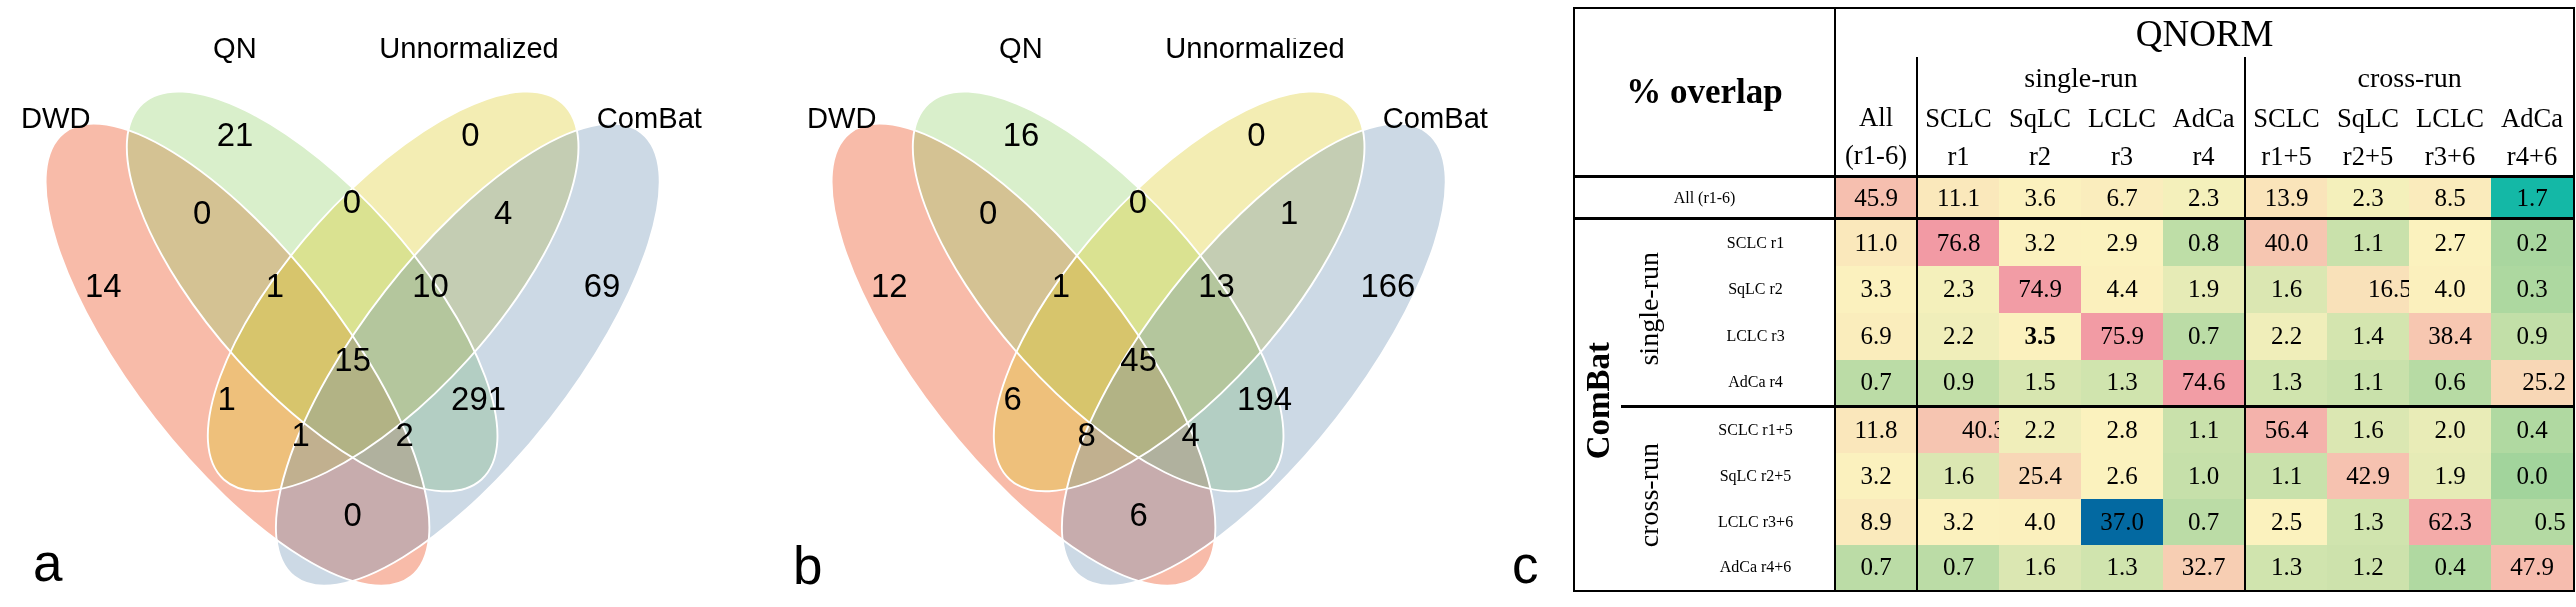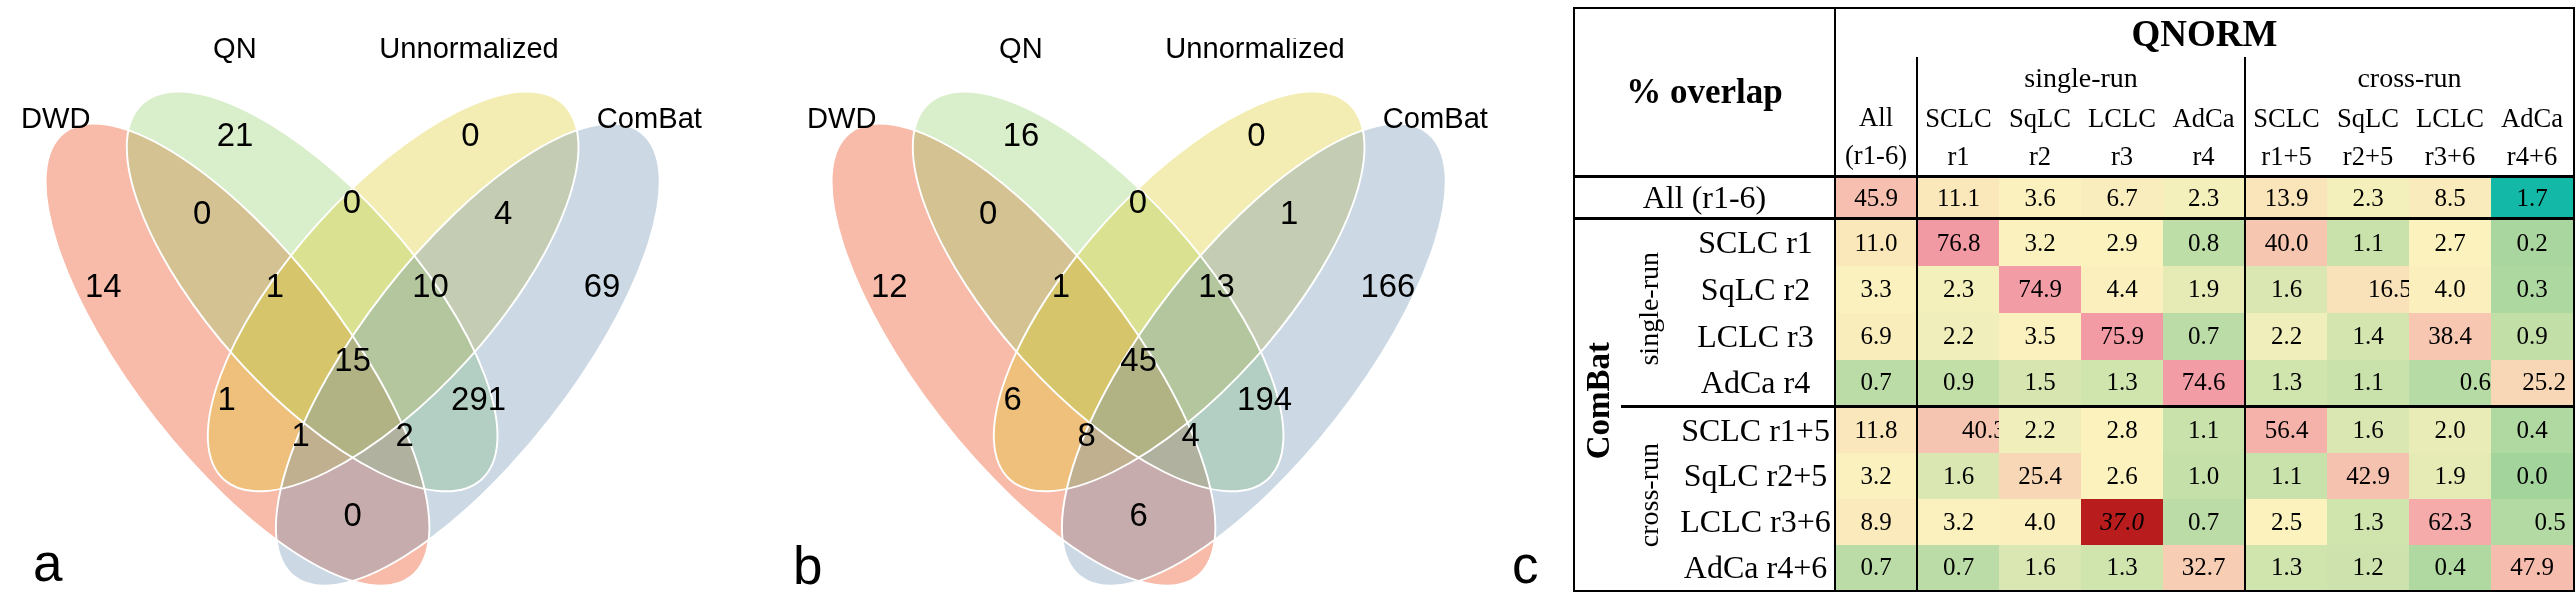--- a/index.html
+++ b/index.html
@@ -14,24 +14,24 @@
   #letter-a{left:33px;top:536px;}
   #letter-b{left:793px;top:539px;}
   #letter-c{left:1512px;top:538px;}
   #table-wrap{position:absolute;left:1573px;top:7px;width:998px;height:584px;}
   table{border-collapse:collapse;table-layout:fixed;width:998px;height:584px;
         border:2.5px solid #000;font-family:"Liberation Serif",serif;}
   th,td{padding:0;margin:0;text-align:center;vertical-align:middle;font-weight:normal;overflow:hidden;}
   td{font-size:25px;color:#000;}
   .bR{border-right:2.5px solid #000;}
   .bB{border-bottom:3.2px solid #000;}
-  .qnorm{font-size:37px;font-weight:bold;}
+  .qnorm{font-size:37px;font-weight:normal;}
   .corner{font-size:35px;font-weight:bold;background:#fff;}
   .subgroup{font-size:28px;}
-  .rowlabel{font-size:32px;background:#fff;}
+  .rowlabel{font-size:16px;background:#fff;}
   .combat{font-size:33px;font-weight:bold;background:#fff;}
   .grouplabel{font-size:28px;background:#fff;}
   .rotspan{writing-mode:vertical-rl;transform:rotate(180deg);display:inline-block;white-space:nowrap;}
   .stack{display:flex;flex-direction:column;width:100%;}
   .stack .hl{display:flex;align-items:center;justify-content:center;font-size:26.6px;}
   .names .stack{height:76px;}
   .names .hl{flex:0 0 38px;}
   .allhdr .stack{height:116px;justify-content:flex-end;}
   .allhdr .hl{flex:0 0 38px;}
 </style>
@@ -217,38 +217,38 @@
           <td class="bR" style="background: rgb(230, 235, 182);">1.9</td>
           <td style="background: rgb(219, 231, 178);">1.6</td>
           <td style="background: rgb(249, 225, 185); padding-left: 41px;">16.5</td>
           <td style="background: rgb(251, 240, 189);">4.0</td>
           <td style="background: rgb(173, 216, 160);">0.3</td>
         </tr>
         <tr style="height: 47px;">
           <th class="rowlabel bR">LCLC r3</th>
           <td class="bR" style="background: rgb(250, 237, 188);">6.9</td>
           <td style="background: rgb(240, 238, 186);">2.2</td>
-          <td style="background: rgb(251, 241, 190);">3.5</td>
+          <td style="background: rgb(251, 241, 190); font-weight: bold;">3.5</td>
           <td style="background: rgb(242, 155, 164);">75.9</td>
           <td class="bR" style="background: rgb(187, 220, 166);">0.7</td>
           <td style="background: rgb(240, 238, 186);">2.2</td>
           <td style="background: rgb(212, 229, 175);">1.4</td>
           <td style="background: rgb(247, 199, 177);">38.4</td>
           <td style="background: rgb(194, 223, 168);">0.9</td>
         </tr>
         <tr style="height: 47px;">
           <th class="rowlabel bR bB">AdCa r4</th>
           <td class="bR bB" style="background: rgb(187, 220, 166);">0.7</td>
           <td class="bB" style="background: rgb(194, 223, 168);">0.9</td>
           <td class="bB" style="background: rgb(215, 230, 176);">1.5</td>
           <td class="bB" style="background: rgb(208, 228, 174);">1.3</td>
           <td class="bR bB" style="background: rgb(242, 157, 165);">74.6</td>
           <td class="bB" style="background: rgb(208, 228, 174);">1.3</td>
           <td class="bB" style="background: rgb(201, 225, 171);">1.1</td>
-          <td class="bB" style="background: rgb(183, 219, 164); text-align: right;">0.6</td>
+          <td class="bB" style="background: rgb(183, 219, 164);">0.6</td>
           <td class="bB" style="background: rgb(248, 215, 182); padding-left: 24px;">25.2</td>
         </tr>
         <tr style="height: 46px;">
           <th class="grouplabel" rowspan="4"><span class="rotspan">cross-run</span></th>
           <th class="rowlabel bR">SCLC r1+5</th>
           <td class="bR" style="background: rgb(250, 231, 187);">11.8</td>
           <td style="background: rgb(246, 197, 177); padding-left: 44px;">40.3</td>
           <td style="background: rgb(240, 238, 186);">2.2</td>
           <td style="background: rgb(251, 242, 190);">2.8</td>
           <td class="bR" style="background: rgb(201, 225, 171);">1.1</td>
@@ -267,21 +267,21 @@
           <td style="background: rgb(201, 225, 171);">1.1</td>
           <td style="background: rgb(246, 194, 176);">42.9</td>
           <td style="background: rgb(230, 235, 182);">1.9</td>
           <td style="background: rgb(162, 212, 156);">0.0</td>
         </tr>
         <tr style="height: 46px;">
           <th class="rowlabel bR">LCLC r3+6</th>
           <td class="bR" style="background: rgb(250, 234, 188);">8.9</td>
           <td style="background: rgb(251, 241, 190);">3.2</td>
           <td style="background: rgb(251, 240, 189);">4.0</td>
-          <td style="background: #b91c1c; font-style: italic;">37.0</td>
+          <td style="background: #0369a1;">37.0</td>
           <td class="bR" style="background: rgb(187, 220, 166);">0.7</td>
           <td style="background: rgb(251, 242, 190);">2.5</td>
           <td style="background: rgb(208, 228, 174);">1.3</td>
           <td style="background: rgb(244, 171, 169);">62.3</td>
           <td style="background: rgb(180, 218, 163); padding-left: 36px;">0.5</td>
         </tr>
         <tr style="height: 46px;">
           <th class="rowlabel bR">AdCa r4+6</th>
           <td class="bR" style="background: rgb(187, 220, 166);">0.7</td>
           <td style="background: rgb(187, 220, 166);">0.7</td>

